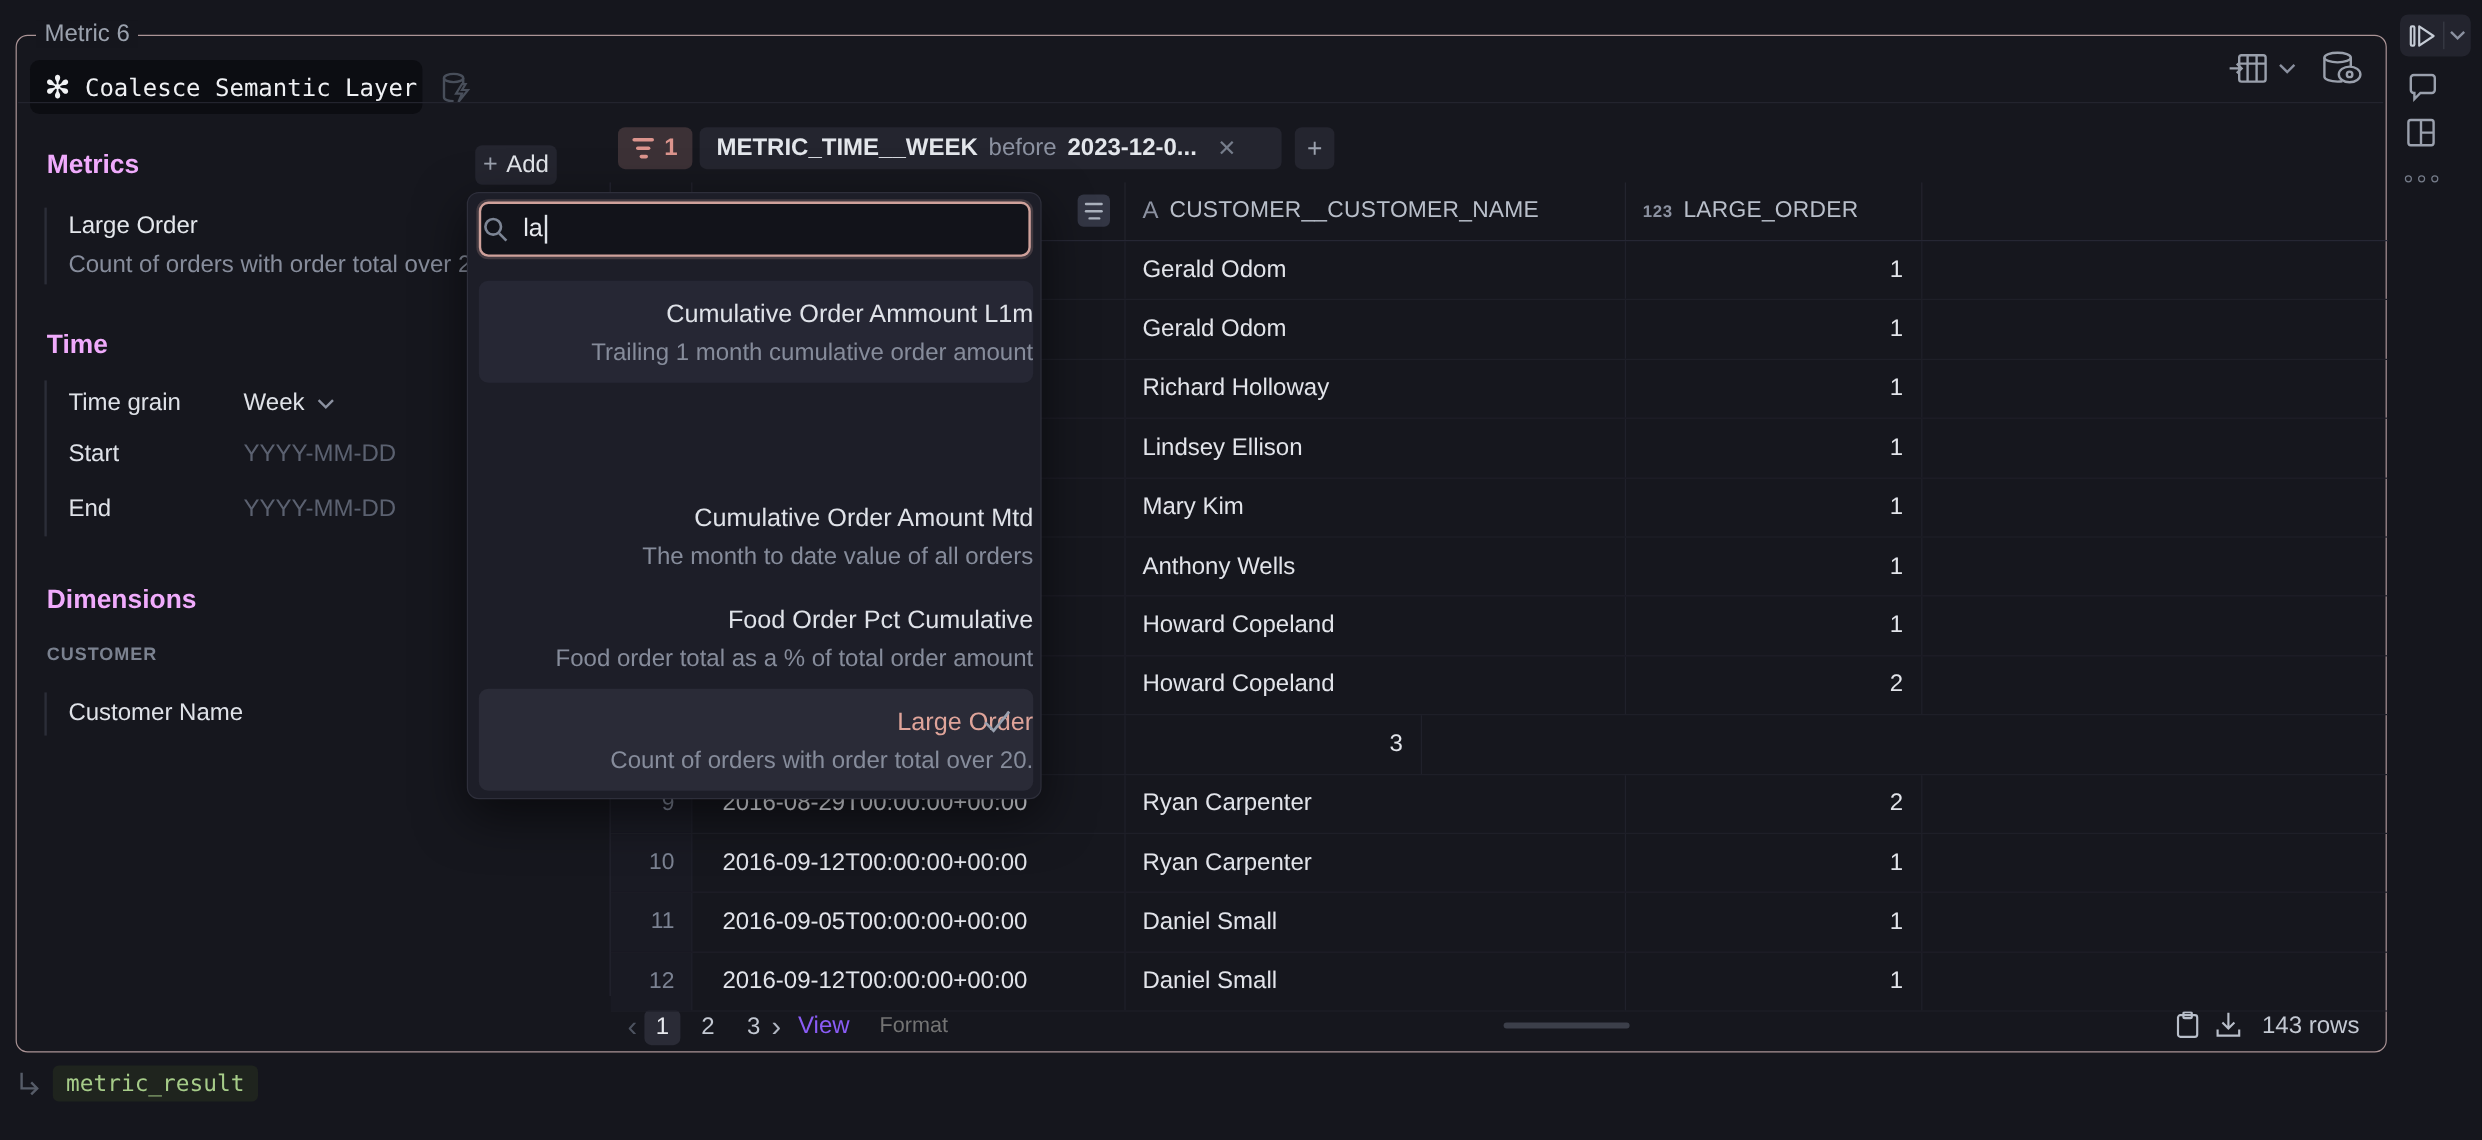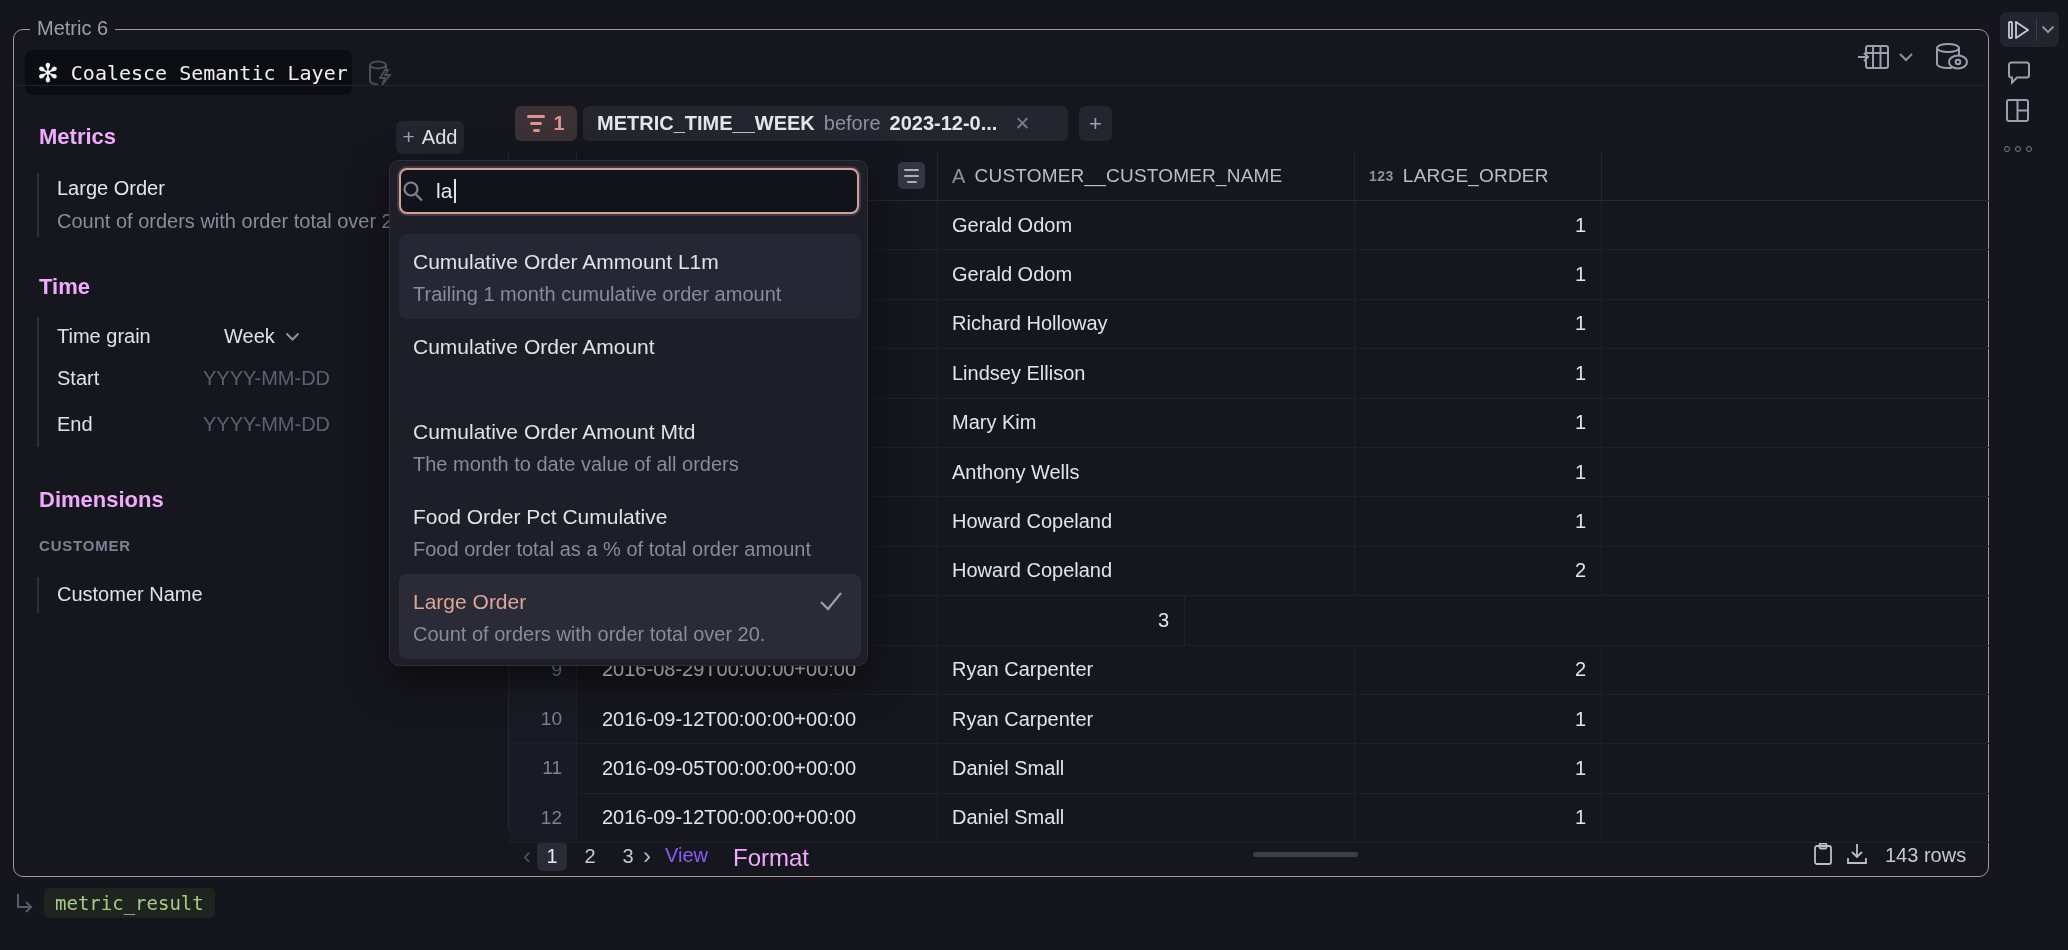--- a/index.html
+++ b/index.html
@@ -1,17 +1,17 @@
 <!DOCTYPE html>
 <html><head>
 <meta charset="utf-8">
 <style>
   html,body{margin:0;padding:0;background:#15161d;}
   .canvas{position:relative;width:2068px;height:950px;background:#15161d;overflow:hidden;
-          font-family:"Liberation Sans",sans-serif;color:#e7e9ee;}
+          font-family:"Liberation Sans",sans-serif;color:#e7e9ee;text-align:right;}
   .abs{position:absolute;}
   svg{display:block;}
 
   
   #cell{left:13px;top:29px;width:1974px;height:846px;border:1.5px solid #ab9496;border-radius:10px;background:#16171e;}
   #cell-legend{left:30px;top:17px;padding:0 7px;background:#15161d;color:#9aa1ad;font-size:20px;z-index:6;}
   #hdr-sep{left:15px;top:85px;width:1971px;height:1px;background:#23242e;}
 
   
   #chip-logo{left:25px;top:50px;width:327px;height:45px;background:#0c0d12;border-radius:8px;
@@ -27,21 +27,21 @@
   .h1{font-size:22px;font-weight:600;color:#f0abfc;}
   #metrics-h{left:39px;top:124px;}
   #lo-border{left:37px;top:173px;width:2px;height:64px;background:#2b2d38;}
   #lo-title{left:57px;top:177px;font-size:20px;color:#e3e6eb;}
   #lo-desc{left:57px;top:210px;font-size:20px;color:#878d9c;white-space:nowrap;}
   #time-h{left:39px;top:274px;}
   #time-border{left:37px;top:317px;width:2px;height:130px;background:#2b2d38;}
   .lbl{font-size:20px;color:#dfe2e8;}
   .ph{font-size:20px;color:#5b6170;}
   #tg-label{left:57px;top:325px;}
-  #tg-value{left:203px;top:325px;display:flex;align-items:center;gap:10px;margin-left:21px;}
+  #tg-value{left:203px;top:325px;display:flex;align-items:center;gap:10px;}
   #start-label{left:57px;top:367px;}
   #start-ph{left:203px;top:367px;}
   #end-label{left:57px;top:413px;}
   #end-ph{left:203px;top:413px;}
   #dim-h{left:39px;top:487px;}
   #cust-group{left:39px;top:537px;font-size:15px;font-weight:700;letter-spacing:.8px;color:#7b8290;}
   #cn-border{left:37px;top:577px;width:2px;height:36px;background:#2b2d38;}
   #cn-label{left:57px;top:583px;}
 
   
@@ -102,21 +102,21 @@
   .opt-check{position:absolute;right:18px;top:17px;}
 
   
   #hscroll{left:1253px;top:852px;width:105px;height:5px;border-radius:3px;background:#3c3f4a;z-index:2;}
   #pg-prev{left:514px;top:841px;width:26px;height:30px;color:#4d5360;font-size:24px;display:flex;align-items:center;justify-content:center;}
   #pg-pages{left:537px;top:840px;display:flex;gap:8px;align-items:center;height:32px;}
   .pg{min-width:30px;height:30px;display:flex;align-items:center;justify-content:center;font-size:20px;color:#c3c8d2;border-radius:6px;}
   .pg.active{background:#2a2b36;color:#e7e9ee;}
   #pg-next{left:634px;top:841px;width:26px;height:30px;color:#b0b6c2;font-size:24px;display:flex;align-items:center;justify-content:center;}
   #view-btn{left:665px;top:844px;font-size:20px;color:#8b5cf6;}
-  #format-btn{left:733px;top:844px;font-size:24px;color:#f0abfc;}
+  #format-btn{left:733px;top:844px;font-size:18px;color:#737373;}
   #copy-icon{left:1812px;top:842px;}
   #dl-icon{left:1845px;top:842px;}
   #rows-count{left:1885px;top:844px;font-size:20px;color:#c3c8d2;}
 
   
   #run-box{left:2000px;top:12px;width:59px;height:35px;background:#23242e;border-radius:7px;display:flex;align-items:center;}
   #run-div{width:1px;height:23px;background:#3a3c46;margin:0 4px 0 5px;}
   #chat-icon{left:2006px;top:61px;}
   #panes-icon{left:2005px;top:98px;}
   #dots-icon{left:2004px;top:146px;display:flex;gap:5px;}
@@ -340,21 +340,20 @@
       </svg>
       <span id="search-text">la</span>
       <span id="caret"></span>
     </div>
     <div id="options">
         <div class="opt hover">
           <div class="opt-title">Cumulative Order Ammount L1m</div>
           <div class="opt-desc">Trailing 1 month cumulative order amount</div>
         </div>
         <div class="opt">
-          <div class="opt-title">Cumulative Order Amount</div>
         </div>
         <div class="opt">
           <div class="opt-title">Cumulative Order Amount Mtd</div>
           <div class="opt-desc">The month to date value of all orders</div>
         </div>
         <div class="opt">
           <div class="opt-title">Food Order Pct Cumulative</div>
           <div class="opt-desc">Food order total as a % of total order amount</div>
         </div>
         <div class="opt selected">

